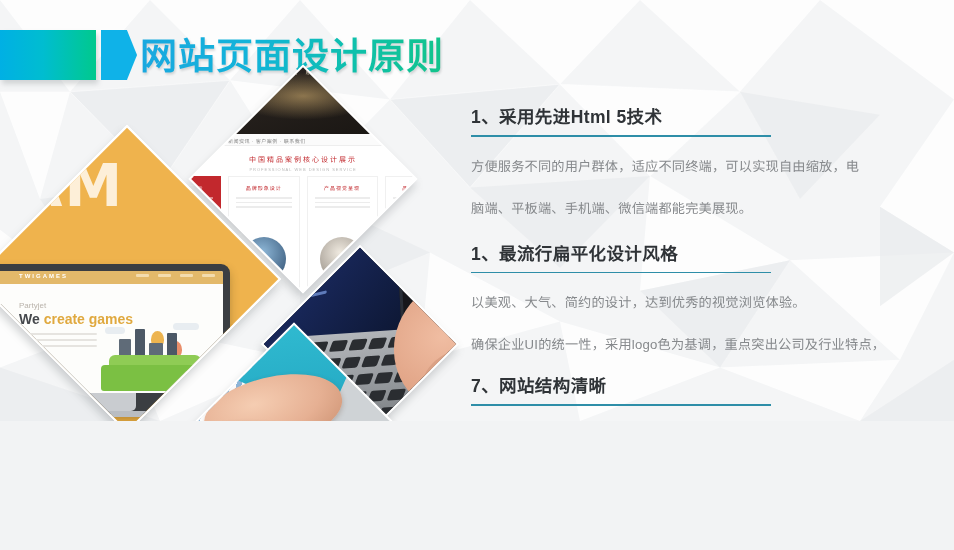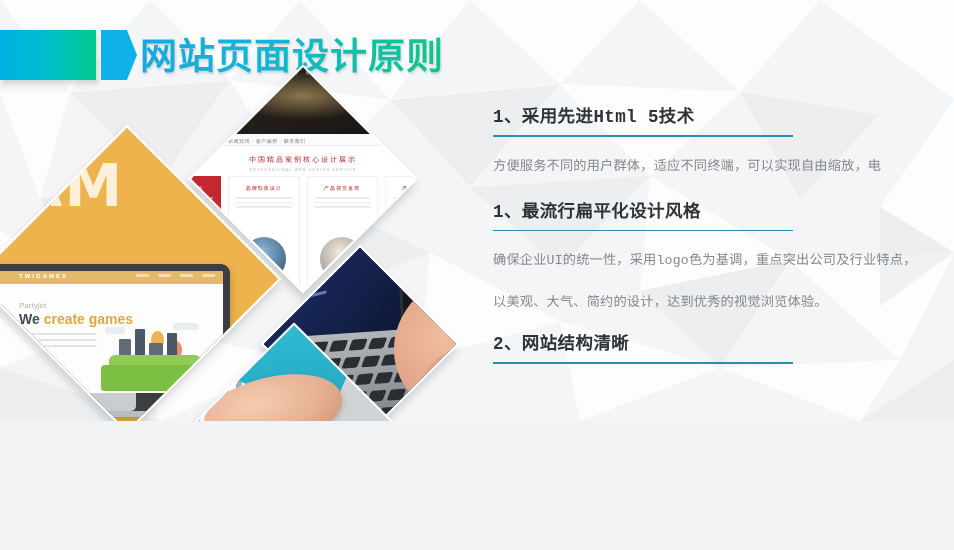--- a/index.html
+++ b/index.html
@@ -162,21 +162,21 @@
   .h-sleeve-grey{position:absolute;right:-26px;top:150px;width:130px;height:170px;
     background:linear-gradient(200deg,#d8dadd 0%,#a8acb1 100%);transform:rotate(-18deg);border-radius:20px;}
   .hand{position:absolute;background:radial-gradient(ellipse at 38% 34%,#f5cdb2 0%,#e6b093 55%,#c98e6e 100%);
     border-radius:48% 52% 46% 54%;box-shadow:0 2px 5px rgba(90,60,40,.25);}
   .h1{left:74px;top:112px;width:140px;height:68px;transform:rotate(-14deg);}
   .h2{left:62px;top:158px;width:150px;height:62px;transform:rotate(6deg);}
   .h3{left:84px;top:200px;width:136px;height:58px;transform:rotate(-8deg);}
   .h4{left:96px;top:242px;width:120px;height:56px;transform:rotate(12deg);}
 
   
-  .content{position:absolute;left:486px;top:104px;width:452px;font-family:Liberation Mono, monospace;}
+  .content{position:absolute;left:464px;top:104px;width:452px;}
   .sec{margin-bottom:3px;}
   .sec-title{
     font-size:17.5px;font-weight:bold;color:#2f3337;
     letter-spacing:.4px;line-height:26px;margin:0 0 5px 7px;white-space:nowrap;
   }
   .sec-rule{height:1.6px;background:#2e8ea8;margin:0 0 9px 7px;}
   .sec-body{
     font-size:13.2px;color:#86898c;line-height:25px;letter-spacing:.2px;
     margin:0 0 0 7px;
   }
@@ -449,32 +449,33 @@
 
   </div>
 
   <div class="content">
 
     <div class="sec s1">
       <div class="sec-title">1、采用先进Html 5技术</div>
       <div class="sec-rule"></div>
       <div class="sec-body">
         <div>方便服务不同的用户群体，适应不同终端，可以实现自由缩放，电</div>
+        <div>脑端、平板端、手机端、微信端都能完美展现。</div>
       </div>
     </div>
 
     <div class="sec s2">
       <div class="sec-title">1、最流行扁平化设计风格</div>
       <div class="sec-rule"></div>
       <div class="sec-body">
+        <div>以美观、大气、简约的设计，达到优秀的视觉浏览体验。</div>
         <div>确保企业UI的统一性，采用logo色为基调，重点突出公司及行业特点，</div>
-        <div>以美观、大气、简约的设计，达到优秀的视觉浏览体验。</div>
       </div>
     </div>
 
     <div class="sec s3">
-      <div class="sec-title">2、网站结构清晰</div>
+      <div class="sec-title">7、网站结构清晰</div>
       <div class="sec-rule"></div>
     </div>
 
 
   </div>
 </div>
 
 </body></html>

